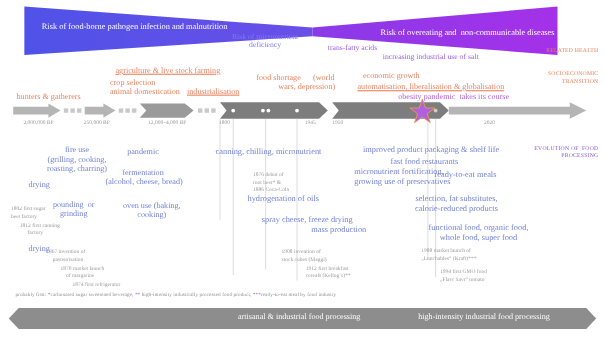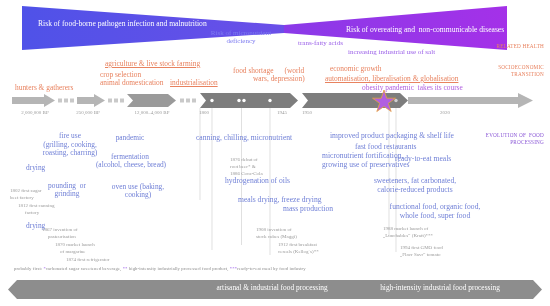--- a/index.html
+++ b/index.html
@@ -174,30 +174,30 @@
   <div class="t proc" style="left:26px;top:222px;font-size:7.4px;">drying</div>
 
   <div class="t proc c" style="left:95px;top:134px;width:70px;font-size:7.4px;">pandemic</div>
   <div class="t proc c" style="left:92px;top:153px;width:76px;font-size:7.4px;">fermentation</div>
   <div class="t proc c" style="left:86px;top:161px;width:90px;font-size:7.4px;">(alcohol, cheese, bread)</div>
   <div class="t proc c" style="left:95px;top:183px;width:86px;font-size:7.4px;">oven use (baking,</div>
   <div class="t proc c" style="left:95px;top:191px;width:86px;font-size:7.4px;">cooking)</div>
 
   <div class="t proc" style="left:196px;top:134px;font-size:7.6px;">canning, chilling, micronutrient</div>
   <div class="t proc" style="left:225px;top:177px;font-size:7.6px;">hydrogenation of oils</div>
-  <div class="t proc" style="left:238px;top:196px;font-size:7.6px;">meals drying, freeze drying</div>
+  <div class="t proc" style="left:238px;top:196px;font-size:7.6px;">spray cheese, freeze drying</div>
   <div class="t proc c" style="left:238px;top:205px;width:140px;font-size:7.6px;">mass production</div>
 
   <div class="t proc" style="left:322px;top:152px;font-size:7.6px;">micronutrient fortification,</div>
   <div class="t proc" style="left:322px;top:161px;font-size:7.6px;">growing use of preservatives</div>
 
   <div class="t proc" style="left:330px;top:132px;font-size:7.6px;">improved product packaging &amp; shelf life</div>
   <div class="t proc" style="left:355px;top:143px;font-size:7.6px;">fast food restaurants</div>
   <div class="t proc" style="left:395px;top:155px;font-size:7.6px;">ready-to-eat meals</div>
-  <div class="t proc c" style="left:340px;top:177px;width:150px;font-size:7.6px;">sweeteners, fat carbonated,</div>
+  <div class="t proc c" style="left:340px;top:177px;width:150px;font-size:7.6px;">selection, fat substitutes,</div>
   <div class="t proc c" style="left:340px;top:186px;width:150px;font-size:7.6px;">calorie-reduced products</div>
   <div class="t proc c" style="left:360px;top:203px;width:150px;font-size:7.6px;">functional food, organic food,</div>
   <div class="t proc c" style="left:360px;top:212px;width:150px;font-size:7.6px;">whole food, super food</div>
 
   <div class="t rightlab2 r" style="left:430px;top:133px;width:114px;font-size:5.2px;">EVOLUTION OF  FOOD</div>
   <div class="t rightlab2 r" style="left:430px;top:140px;width:114px;font-size:5.2px;">PROCESSING</div>
 
   <div class="t grey" style="left:10px;top:188px;font-size:5px;">1802 first sugar</div>
   <div class="t grey" style="left:10px;top:195px;font-size:5px;">beet factory</div>
   <div class="t grey" style="left:18px;top:203px;font-size:5px;">1812 first canning</div>

